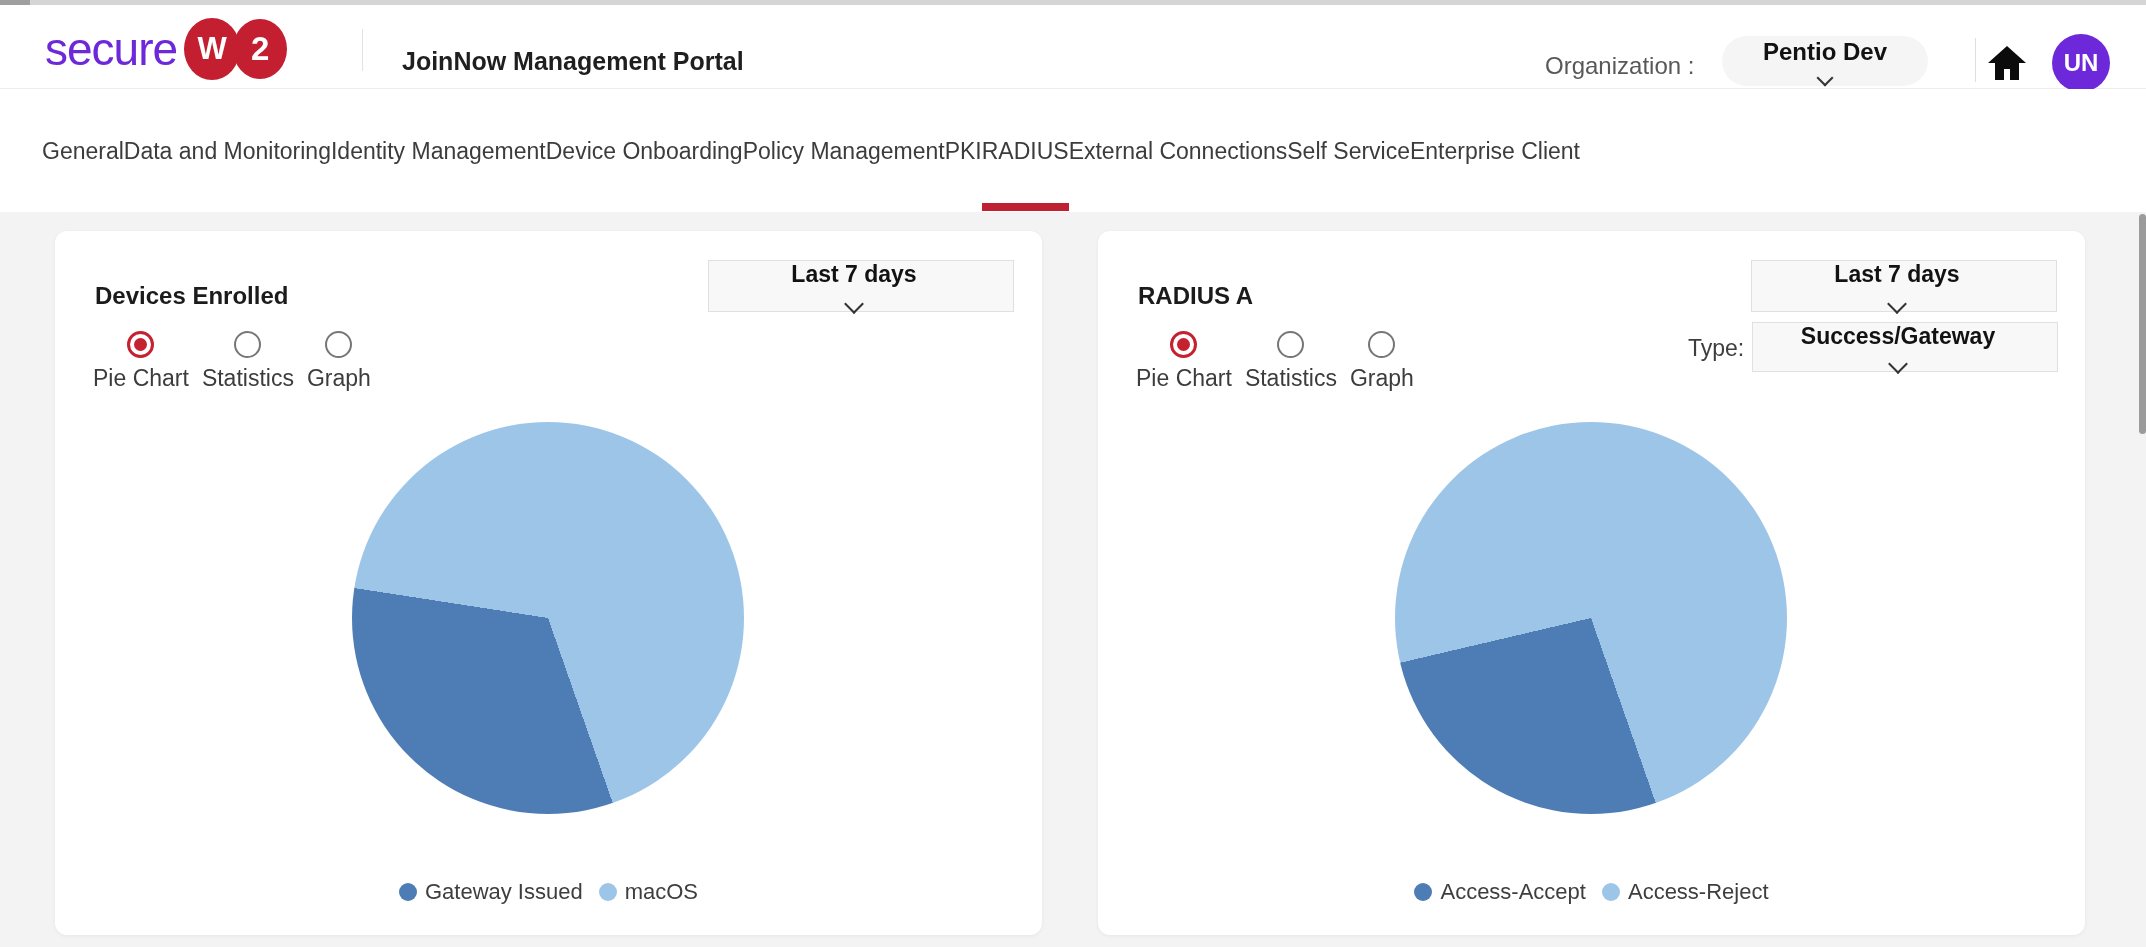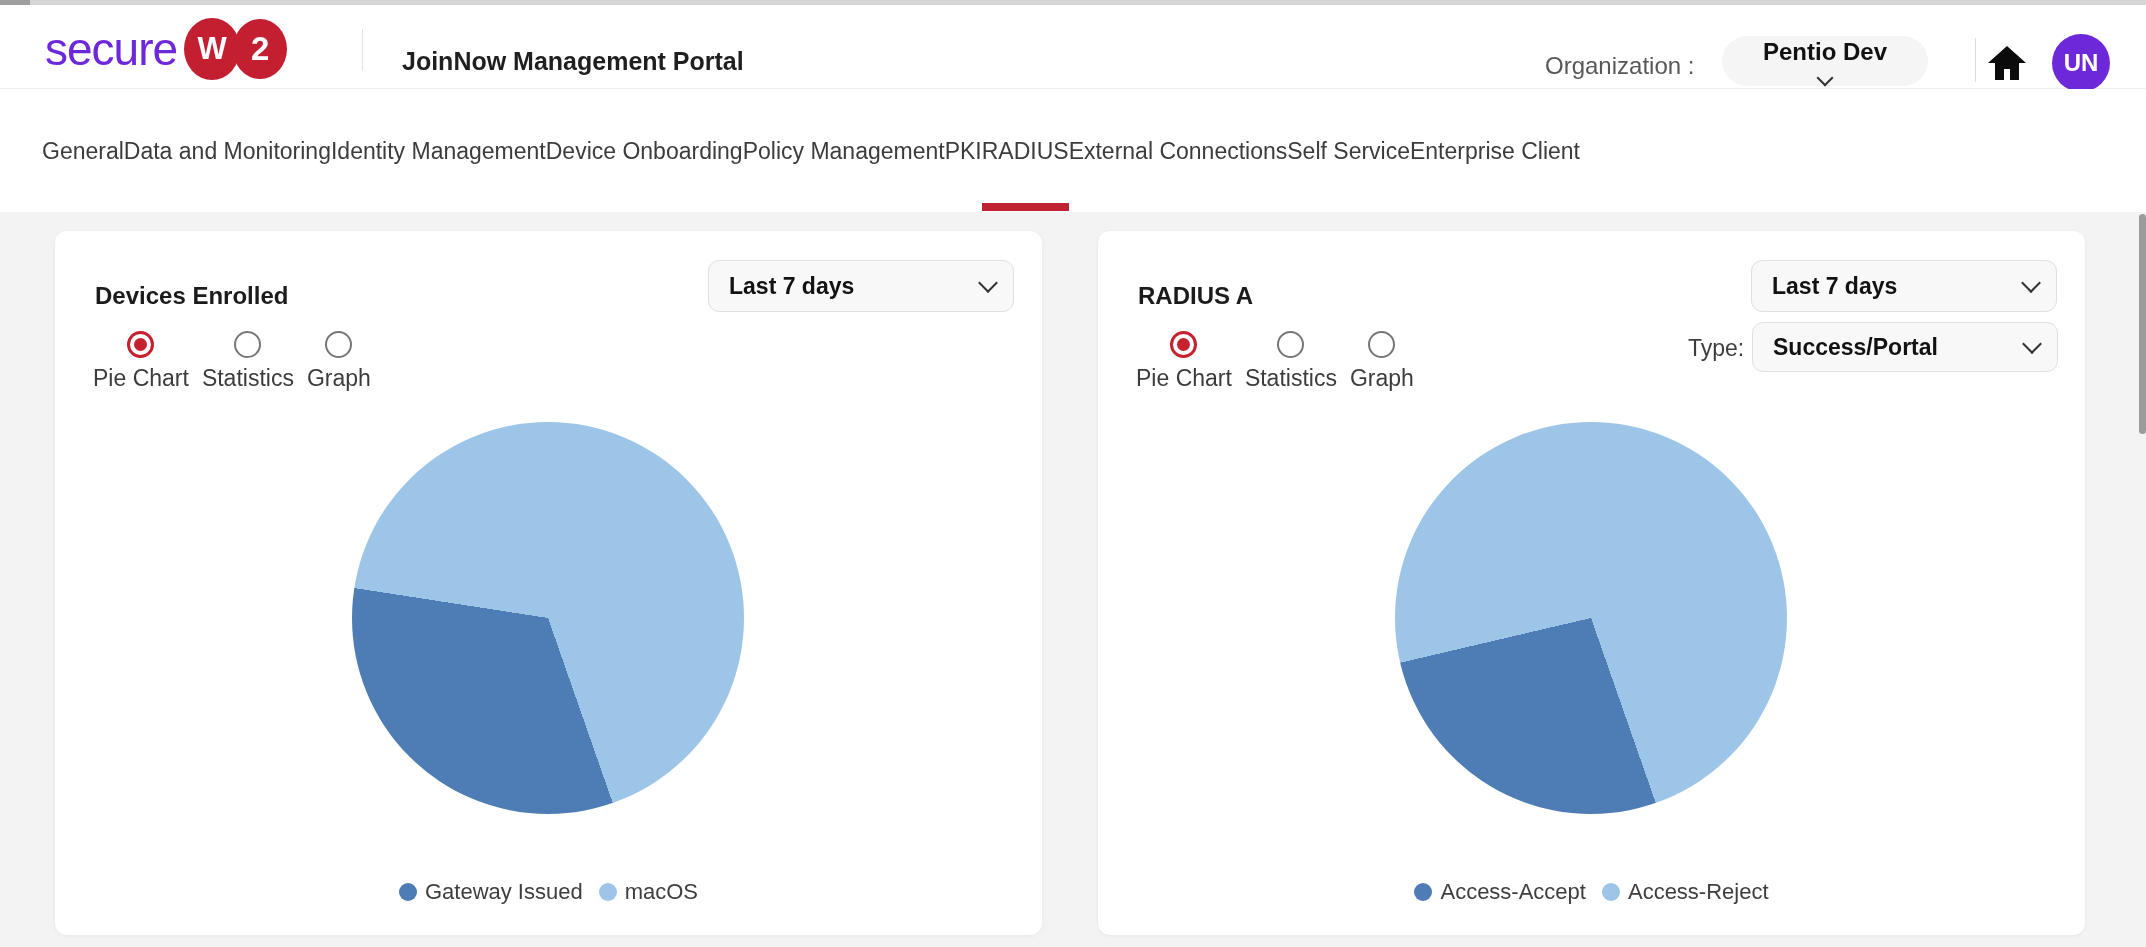--- a/index.html
+++ b/index.html
@@ -35,23 +35,23 @@
               box-shadow:0 12px 26px rgba(0,0,0,.14),0 2px 6px rgba(0,0,0,.08);z-index:6;}
   .annotation-box{position:absolute;left:6px;top:7px;width:298px;height:71px;border:8px solid #f0414e;border-radius:8px;
                   box-sizing:border-box;display:flex;align-items:center;justify-content:center;}
   .menu-item-text{font-size:24px;color:#3c3c3c;white-space:nowrap;cursor:pointer;}
   
   .card{position:absolute;top:231px;width:987px;height:704px;background:#fff;border-radius:12px;
         box-shadow:0 1px 4px rgba(0,0,0,.05);}
   .card-left{left:55px;}
   .card-right{left:1098px;}
   .card-title{position:absolute;left:40px;top:31px;font-size:24px;font-weight:bold;color:#1b1b1b;white-space:nowrap;}
-  .select{position:absolute;display:flex;align-items:center;justify-content:space-between;padding:0 18px 0 20px;
-          box-sizing:border-box;background:#f8f8f8;border:1px solid #e0e0e0;border-radius:11px;font-size:23px;
-          font-weight:bold;color:#121212;cursor:pointer;}
+  .select{position:absolute;display:flex;align-items:center;justify-content:space-between;padding:0 18px 0 4px;
+          box-sizing:border-box;background:#f8f8f8;border:1px solid #e0e0e0;border-radius:0;font-size:23px;
+          font-weight:bold;color:#121212;cursor:pointer;flex-direction:column;}
   .select.period{right:28px;top:29px;width:306px;height:52px;}
   .select.type{right:27px;top:91px;width:306px;height:50px;}
   .chev{width:12px;height:12px;border-right:2px solid #333;border-bottom:2px solid #333;transform:rotate(45deg);margin-top:-6px;flex:none;}
   .chev.small{width:10px;height:10px;}
   .type-label{position:absolute;left:590px;top:104px;font-size:23px;color:#3e3e3e;}
   .radio-row{position:absolute;left:38px;top:100px;display:flex;align-items:center;gap:13px;}
   .radio-opt{display:flex;align-items:center;gap:7px;font-size:23px;color:#3c3c3c;cursor:pointer;flex-direction:column;}
   .radio{width:27px;height:27px;border-radius:50%;border:2px solid #767676;box-sizing:border-box;background:#fff;flex:none;}
   .radio.checked{border:3px solid #c6212f;display:flex;align-items:center;justify-content:center;}
   .radio.checked::after{content:"";width:13px;height:13px;border-radius:50%;background:#c6212f;}
@@ -140,21 +140,21 @@
   </section>
 
   <section class="card card-right">
     <h2 class="card-title">RADIUS A</h2>
     <div class="select period">
       <span>Last 7 days</span>
       <span class="chev"></span>
     </div>
     <div class="type-label">Type:</div>
     <div class="select type">
-      <span>Success/Portal</span>
+      <span>Success/Gateway</span>
       <span class="chev"></span>
     </div>
     <div class="radio-row">
       <div class="radio-opt">
         <span class="radio checked"></span>
         <span>Pie Chart</span>
       </div>
       <div class="radio-opt">
         <span class="radio"></span>
         <span>Statistics</span>

